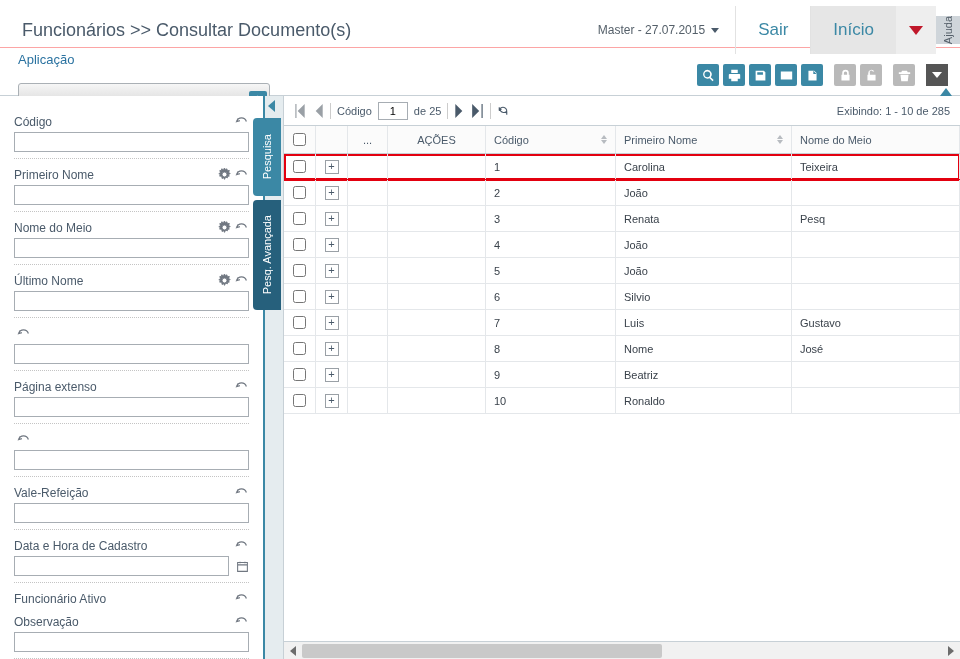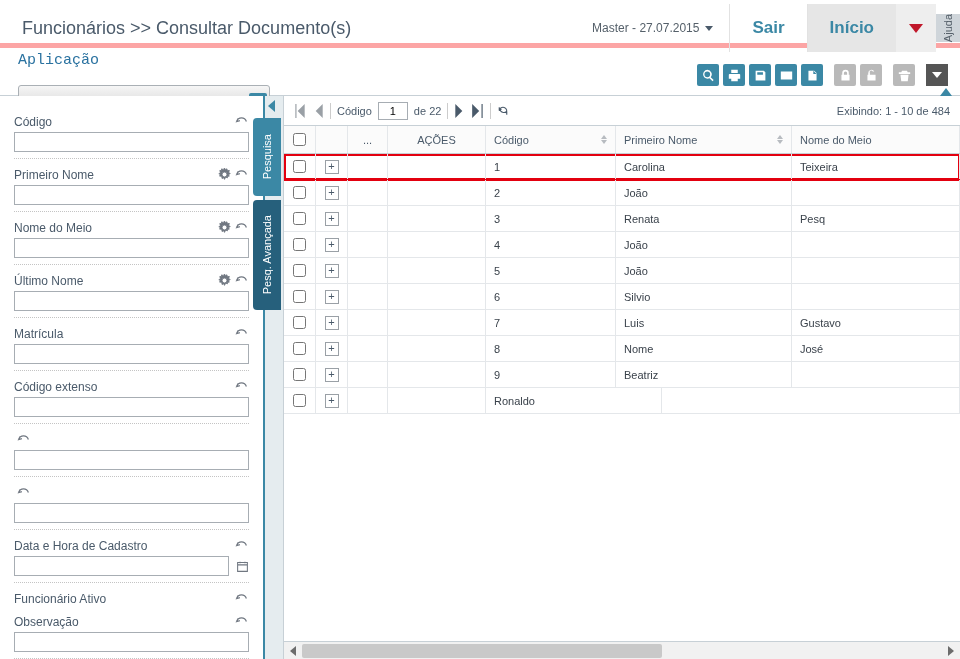--- a/index.html
+++ b/index.html
@@ -1,34 +1,34 @@
 <!DOCTYPE html>
 <html><head>
 <meta charset="utf-8">
 <style>
 * { box-sizing: border-box; margin: 0; padding: 0; font-family: Arial, Helvetica, sans-serif; }
 body { width: 960px; height: 659px; background: #fff; overflow: hidden; position: relative; }
 
 
-.hdr { height: 48px; display: flex; align-items: center; padding: 13px 0 0 22px; border-bottom: 5px solid #fca5a5; }
+.hdr { height: 48px; display: flex; align-items: center; padding: 13px 0 0 22px; border-bottom: 1px solid #fca5a5; }
 .hdr-title { font-size: 18px; color: #4a5a6a; font-weight: 400; }
 .hdr-spacer { flex: 1; }
 .hdr-user { font-size: 12px; color: #55606a; margin-right: 6px; }
 .hdr-dd { display:inline-block; width:0; height:0; border-left:4px solid transparent; border-right:4px solid transparent; border-top:5px solid #4a5a6a; margin-right: 16px; }
-.hdr-btn { height: 48px; padding: 0 22px; display: flex; align-items: center; font-size: 17px; font-weight: bold; color: #3b88a5; border-left: 1px solid #e2e2e2; cursor: pointer; }
+.hdr-btn { height: 48px; padding: 0 22px; display: flex; align-items: center; font-size: 17px; font-weight: normal; color: #3b88a5; border-left: 1px solid #e2e2e2; cursor: pointer; }
 .hdr-btn.start { background: #e6e6e6; }
 .hdr-arrow { width: 40px; height: 48px; display:flex; align-items:center; justify-content:center; background:#eee; }
 .hdr-arrow span { width:0; height:0; border-left:7px solid transparent; border-right:7px solid transparent; border-top:9px solid #c0172a; }
 .hdr-help { width: 24px; background:#cfd5da; display:flex; align-items:center; justify-content:center; }
 .hdr-help span { writing-mode: vertical-rl; transform: rotate(180deg); font-size: 11px; color:#55606a; }
 
 
 .bar2 { height: 48px; padding: 4px 6px 0 18px; display:flex; border-bottom:1px solid #c7d0d6; position:relative; }
 .bar2-left { display:flex; flex-direction:column; }
-.bar2-lbl { font-size: 15px; color:#2a72a0; margin-bottom:16px;font-family:Liberation Mono, monospace; }
+.bar2-lbl { font-size: 13px; color:#2a72a0; margin-bottom:16px; }
 .bar2-combo { width: 252px; height:22px; background: linear-gradient(#f6f6f6,#dadada); border:1px solid #aab0b5; border-radius:3px; display:flex; align-items:center; padding:12px 2px 0 6px; font-size:11px; color:#4a5a6a; font-weight:bold; }
 .bar2-combo .srch { width:18px; height:18px; margin-left:auto; background:#3b88a5; border-radius:2px; display:flex; align-items:center; justify-content:center; }
 .bar2-combo .srch svg { width:11px; height:11px; fill:#fff; }
 .bar2-spacer { flex:1; }
 .toolbar { display:flex; align-items:flex-start; gap:4px; padding-top:12px; padding-right:6px; }
 .tbtn { width:22px; height:22px; background:#3b88a5; border-radius:2px; display:flex; align-items:center; justify-content:center; cursor:pointer; }
 .tbtn.ghost { background:#b9b9b9; }
 .tbtn svg { width:13px; height:13px; fill:#fff; }
 .tsep { width:3px; }
 .tdd { width:22px; height:22px; background:#555; display:flex; align-items:center; justify-content:center; }
@@ -241,58 +241,58 @@
               <path fill="none" stroke-width="1.5" d="M2 8c2-6 10-6 12 0M4 4l-2 4 4-1"></path>
             </svg>
           </div>
       </div>
       <input class="fld-inp" style="">
       <div class="fld-dotted"></div>
     </div>
 
     <div class="fld">
       <div class="fld-row">
-        <div class="fld-lbl">Matrícula</div>
-        <div class="fld-ico">
-            <svg viewBox="0 0 16 16">
-              <path fill="none" stroke-width="1.5" d="M2 8c2-6 10-6 12 0M4 4l-2 4 4-1"></path>
-            </svg>
-          </div>
-      </div>
-      <input class="fld-inp" style="">
-      <div class="fld-dotted"></div>
-    </div>
-
-    <div class="fld">
-      <div class="fld-row">
-        <div class="fld-lbl">Código extenso</div>
-        <div class="fld-ico">
-            <svg viewBox="0 0 16 16">
-              <path fill="none" stroke-width="1.5" d="M2 8c2-6 10-6 12 0M4 4l-2 4 4-1"></path>
-            </svg>
-          </div>
-      </div>
-      <input class="fld-inp" style="">
-      <div class="fld-dotted"></div>
-    </div>
-
-    <div class="fld">
-      <div class="fld-row">
-        <div class="fld-ico">
-            <svg viewBox="0 0 16 16">
-              <path fill="none" stroke-width="1.5" d="M2 8c2-6 10-6 12 0M4 4l-2 4 4-1"></path>
-            </svg>
-          </div>
-      </div>
-      <input class="fld-inp" style="">
-      <div class="fld-dotted"></div>
-    </div>
-
-    <div class="fld">
-      <div class="fld-row">
+        <div class="fld-ico">
+            <svg viewBox="0 0 16 16">
+              <path fill="none" stroke-width="1.5" d="M2 8c2-6 10-6 12 0M4 4l-2 4 4-1"></path>
+            </svg>
+          </div>
+      </div>
+      <input class="fld-inp" style="">
+      <div class="fld-dotted"></div>
+    </div>
+
+    <div class="fld">
+      <div class="fld-row">
+        <div class="fld-lbl">Página extenso</div>
+        <div class="fld-ico">
+            <svg viewBox="0 0 16 16">
+              <path fill="none" stroke-width="1.5" d="M2 8c2-6 10-6 12 0M4 4l-2 4 4-1"></path>
+            </svg>
+          </div>
+      </div>
+      <input class="fld-inp" style="">
+      <div class="fld-dotted"></div>
+    </div>
+
+    <div class="fld">
+      <div class="fld-row">
+        <div class="fld-ico">
+            <svg viewBox="0 0 16 16">
+              <path fill="none" stroke-width="1.5" d="M2 8c2-6 10-6 12 0M4 4l-2 4 4-1"></path>
+            </svg>
+          </div>
+      </div>
+      <input class="fld-inp" style="">
+      <div class="fld-dotted"></div>
+    </div>
+
+    <div class="fld">
+      <div class="fld-row">
+        <div class="fld-lbl">Vale-Refeição</div>
         <div class="fld-ico">
             <svg viewBox="0 0 16 16">
               <path fill="none" stroke-width="1.5" d="M2 8c2-6 10-6 12 0M4 4l-2 4 4-1"></path>
             </svg>
           </div>
       </div>
       <input class="fld-inp" style="">
       <div class="fld-dotted"></div>
     </div>
 
@@ -357,34 +357,34 @@
     <div class="gridbar">
       <svg class="nav" viewBox="0 0 10 12">
           <path d="M1 0h1v12H1zM9 0L3 6l6 6z"></path>
         </svg>
       <svg class="nav" viewBox="0 0 8 12">
           <path d="M8 0L2 6l6 6z"></path>
         </svg>
       <span style="border-left:1px solid #ccc;height:16px"></span>
       <span>Código</span>
       <input value="1" style="">
-      <span>de 22</span>
+      <span>de 25</span>
       <span style="border-left:1px solid #ccc;height:16px"></span>
       <svg class="nav active" viewBox="0 0 8 12">
           <path d="M0 0l6 6-6 6z"></path>
         </svg>
       <svg class="nav active" viewBox="0 0 10 12">
           <path d="M0 0l6 6-6 6zM8 0h1v12H8z"></path>
         </svg>
       <span style="border-left:1px solid #ccc;height:16px"></span>
       <svg class="nav active" viewBox="0 0 16 16">
           <path fill="none" stroke="#4a5a6a" stroke-width="1.5" d="M3 8a5 5 0 119 3M13 8a5 5 0 01-9-3M3 3v3h3M13 13v-3h-3"></path>
         </svg>
       <div class="gbsp"></div>
-      <span>Exibindo: 1 - 10 de 484</span>
+      <span>Exibindo: 1 - 10 de 285</span>
     </div>
 
     <div class="ghead">
       <div class="gc chk">
           <input type="checkbox" style="">
         </div>
       <div class="gc exp"></div>
       <div class="gc dots">...</div>
       <div class="gc act">AÇÕES</div>
       <div class="gc cod">
@@ -526,20 +526,21 @@
         </div>
         <div class="grow">
           <div class="gc chk">
             <input type="checkbox" style="">
           </div>
           <div class="gc exp">
             <div class="expbtn">+</div>
           </div>
           <div class="gc dots"></div>
           <div class="gc act"></div>
+          <div class="gc cod">10</div>
           <div class="gc pn">Ronaldo</div>
           <div class="gc nm"></div>
         </div>
       </div>
 
     <div class="hscroll">
       <div class="la">
           <div class="tr"></div>
         </div>
       <div class="thumb"></div>

